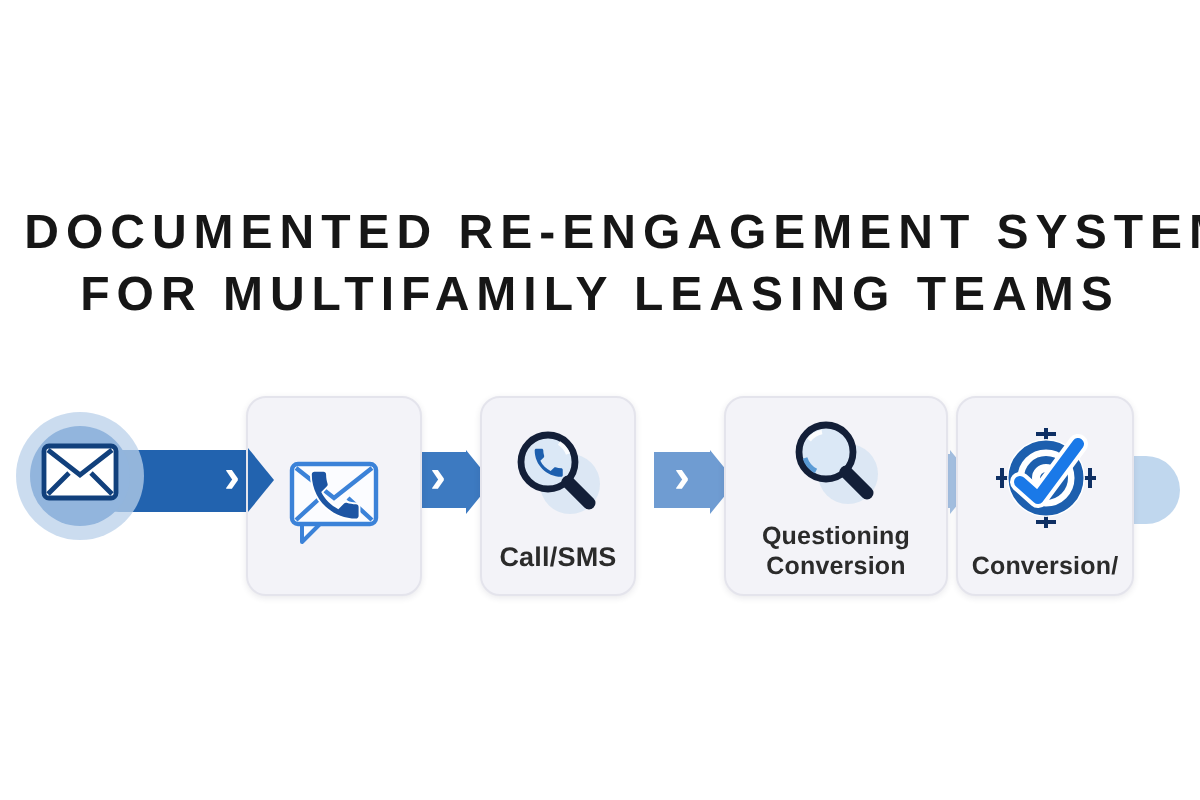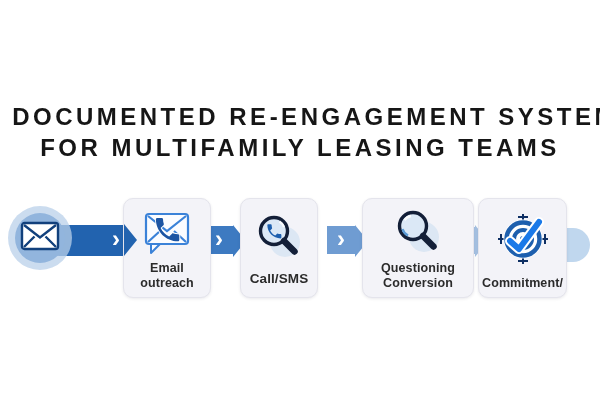--- a/index.html
+++ b/index.html
@@ -106,24 +106,20 @@
       <svg width="56" height="48" viewBox="0 0 56 48">
         <path d="M12 36 L12 45 L21 36 Z" fill="#fbfcff" stroke="#3b82d8" stroke-width="2" stroke-linejoin="round"></path>
         <rect x="7" y="6" width="42" height="30" rx="3" fill="#fbfcff" stroke="#3b82d8" stroke-width="2.2"></rect>
         <path d="M9 8 L28 23 L47 8" fill="none" stroke="#3b82d8" stroke-width="2.2"></path>
         <path d="M9 34 L21 23 M47 34 L35 23" fill="none" stroke="#3b82d8" stroke-width="2.2"></path>
         <g transform="translate(13,6) scale(1.3)">
           <path d="M6.62 10.79c1.44 2.83 3.76 5.14 6.59 6.59l2.2-2.2c.27-.27.67-.36 1.02-.24 1.12.37 2.33.57 3.57.57.55 0 1 .45 1 1V20c0 .55-.45 1-1 1-9.39 0-17-7.61-17-17 0-.55.45-1 1-1h3.5c.55 0 1 .45 1 1 0 1.25.2 2.45.57 3.57.11.35.03.74-.25 1.02l-2.2 2.2z" fill="#1d55a3" stroke="#ffffff" stroke-width="1.4" paint-order="stroke"></path>
         </g>
       </svg>
     </div>
-    <div class="lbl">
-      <span>Email</span>
-      <span>outreach</span>
-    </div>
   </div>
 
   <div class="card card-2">
     <div class="icon-wrap">
       <svg width="52" height="52" viewBox="0 0 52 52">
         <circle cx="32" cy="31" r="15" fill="#cfe0f1" opacity="0.65"></circle>
         <circle cx="21" cy="20" r="13.5" fill="#dbe8f6" stroke="#131f38" stroke-width="3.4"></circle>
         <path d="M26.5 10.5 A11 11 0 0 1 31 16" fill="none" stroke="#ffffff" stroke-width="2.2" opacity="0.85"></path>
         <g transform="translate(12,11) scale(0.78)">
           <path d="M6.62 10.79c1.44 2.83 3.76 5.14 6.59 6.59l2.2-2.2c.27-.27.67-.36 1.02-.24 1.12.37 2.33.57 3.57.57.55 0 1 .45 1 1V20c0 .55-.45 1-1 1-9.39 0-17-7.61-17-17 0-.55.45-1 1-1h3.5c.55 0 1 .45 1 1 0 1.25.2 2.45.57 3.57.11.35.03.74-.25 1.02l-2.2 2.2z" fill="#1d5fae"></path>
@@ -161,17 +157,17 @@
         <path d="M21 4 H31 M21 48 H31 M4 21 V31 M48 21 V31" stroke="#0e2f63" stroke-width="2" fill="none"></path>
         <circle cx="26" cy="26" r="19.5" fill="#ffffff"></circle>
         <circle cx="26" cy="26" r="16.5" fill="none" stroke="#1d5fae" stroke-width="4.5"></circle>
         <circle cx="26" cy="26" r="9" fill="none" stroke="#1d5fae" stroke-width="4"></circle>
         <circle cx="26" cy="26" r="3" fill="#1d5fae"></circle>
         <path d="M13 28 L22 36 L42 9" fill="none" stroke="#ffffff" stroke-width="10" stroke-linecap="round" stroke-linejoin="round"></path>
         <path d="M13 28 L22 36 L42 9" fill="none" stroke="#1a79e8" stroke-width="6" stroke-linecap="round" stroke-linejoin="round"></path>
       </svg>
     </div>
     <div class="lbl">
-      <span>Commitment/</span>
+      <span>Conversion/</span>
     </div>
   </div>
 
 </div>
 
 </body></html>

